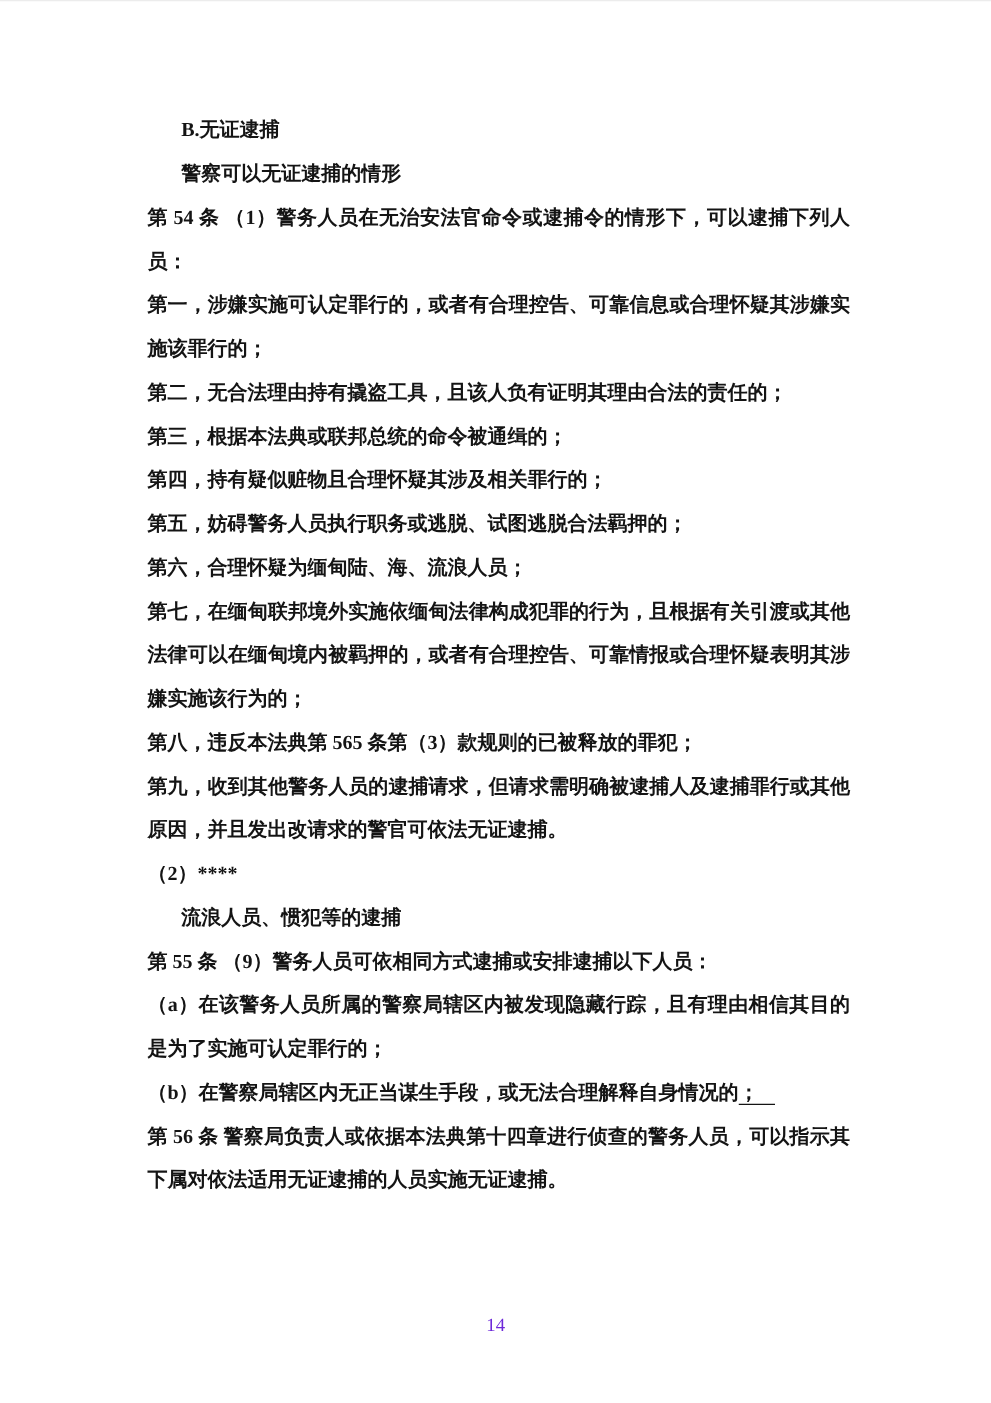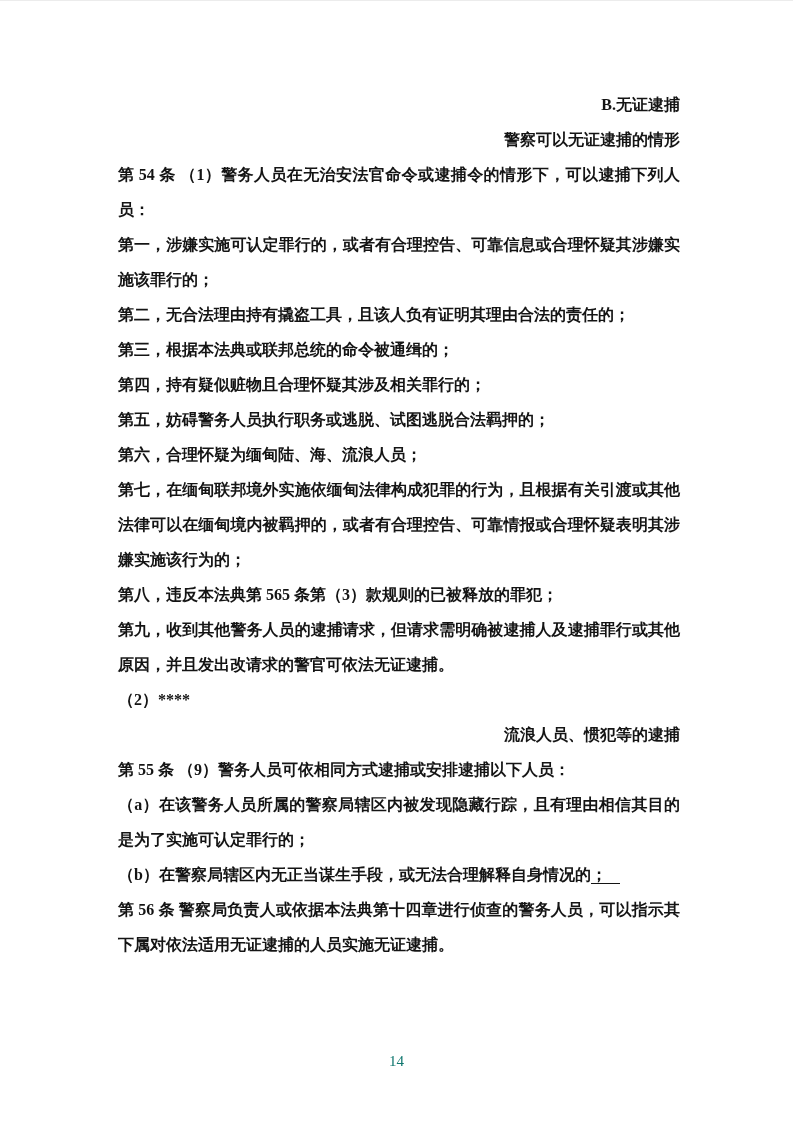--- a/index.html
+++ b/index.html
@@ -31,36 +31,36 @@
     margin: 0;
     font-size: 16px;
     line-height: 35px;
     text-align: justify;
     text-justify: inter-character;
     word-break: normal;
     font-weight: bold;
   }
   .text-block p.heading {
     font-weight: bold;
-    text-align: right;
+    text-align: left;
     text-indent: 27px;
   }
   .underlined {
     border-bottom: 1px solid #141414;
     padding-right: 13px;
   }
   .footer {
     position: absolute;
     top: 1050px;
     left: 0;
     width: 100%;
     text-align: center;
     font-size: 15px;
     line-height: 20px;
-    color: #0f766e;
+    color: #6d28d9;
   }
 </style>
 </head>
 <body>
 
 <div class="sheet">
   <div class="text-block">
     <p class="heading">B.无证逮捕</p>
     <p class="heading">警察可以无证逮捕的情形</p>
     <p>第 54 条 （1）警务人员在无治安法官命令或逮捕令的情形下，可以逮捕下列人员：</p>

